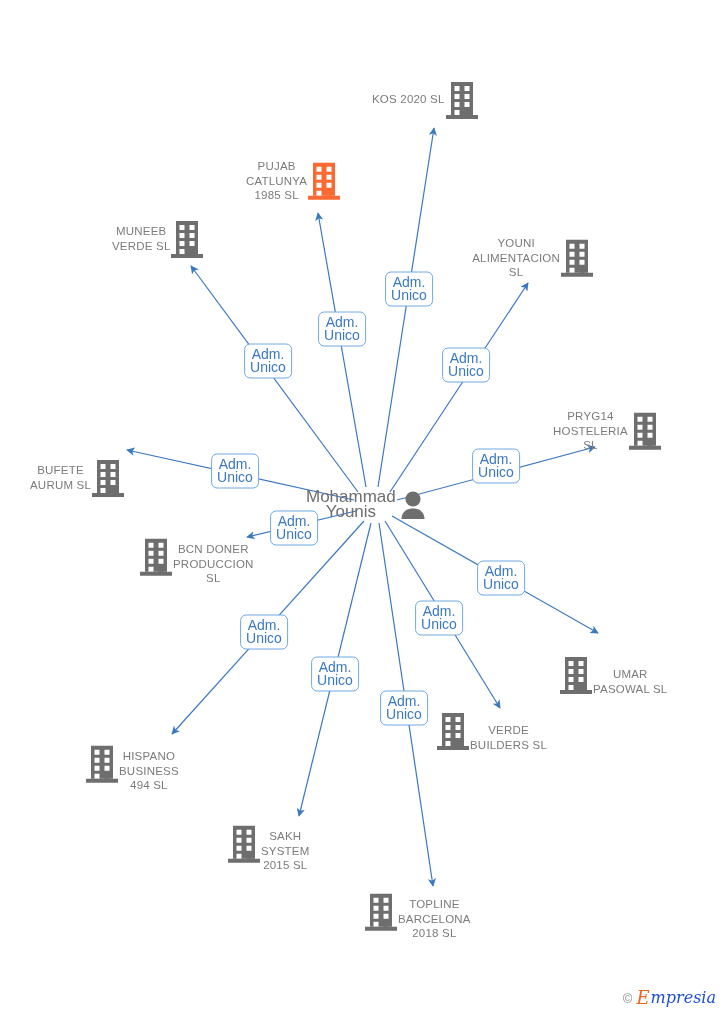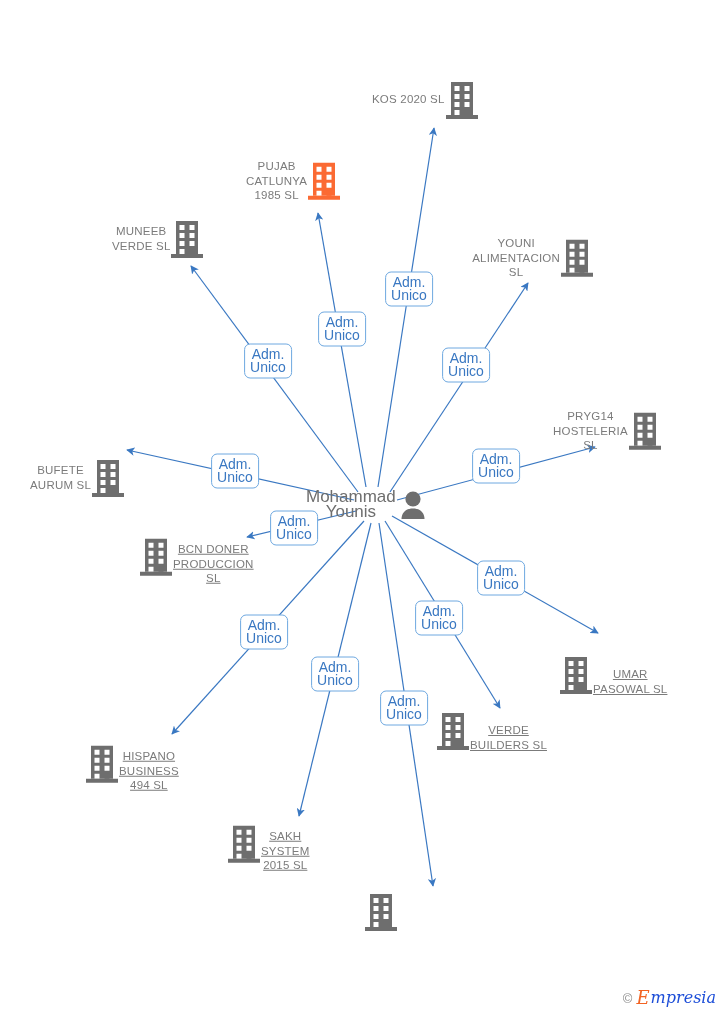--- a/index.html
+++ b/index.html
@@ -36,21 +36,20 @@
     font-size: 11.5px;
     line-height: 14.5px;
     color: #7b7b7b;
     text-align: center;
     letter-spacing: 0.2px;
     white-space: pre-line;
     font-family: "Liberation Sans", sans-serif;
   }
   .node-label.below {
     margin-top: 11px;
-    text-decoration: underline;
   }
   .node-label.above {
     margin-bottom: 3px;
   }
   .icon-building {
     width: 34px;
     height: 40px;
     display: block;
   }
   .icon-person {
@@ -350,20 +349,23 @@
             <rect x="19.5" y="5" width="5" height="5" fill="#ffffff"></rect>
             <rect x="9.5" y="13" width="5" height="5" fill="#ffffff"></rect>
             <rect x="19.5" y="13" width="5" height="5" fill="#ffffff"></rect>
             <rect x="9.5" y="21" width="5" height="5" fill="#ffffff"></rect>
             <rect x="19.5" y="21" width="5" height="5" fill="#ffffff"></rect>
             <rect x="9.5" y="29" width="5" height="5" fill="#ffffff"></rect>
             <rect x="19.5" y="29" width="5" height="5" fill="#6e6e6e"></rect>
             <rect x="1" y="34" width="32" height="4" fill="#6e6e6e"></rect>
           </svg>
         </div>
+        <div class="node-label below">TOPLINE
+BARCELONA
+2018  SL</div>
       </div>
       <div class="node" style="left: 376px; top: 506px;">
         <div class="hub-label">Mohammad
 Younis</div>
         <div>
           <svg class="icon-person" viewBox="0 0 34 34" xmlns="http://www.w3.org/2000/svg">
             <circle cx="17" cy="10" r="7.6" fill="#6e6e6e"></circle>
             <path d="M17 19.5 c -8 0 -11.5 5 -11.5 10.5 l 23 0 c 0 -5.5 -3.5 -10.5 -11.5 -10.5 z" fill="#6e6e6e"></path>
           </svg>
         </div>

